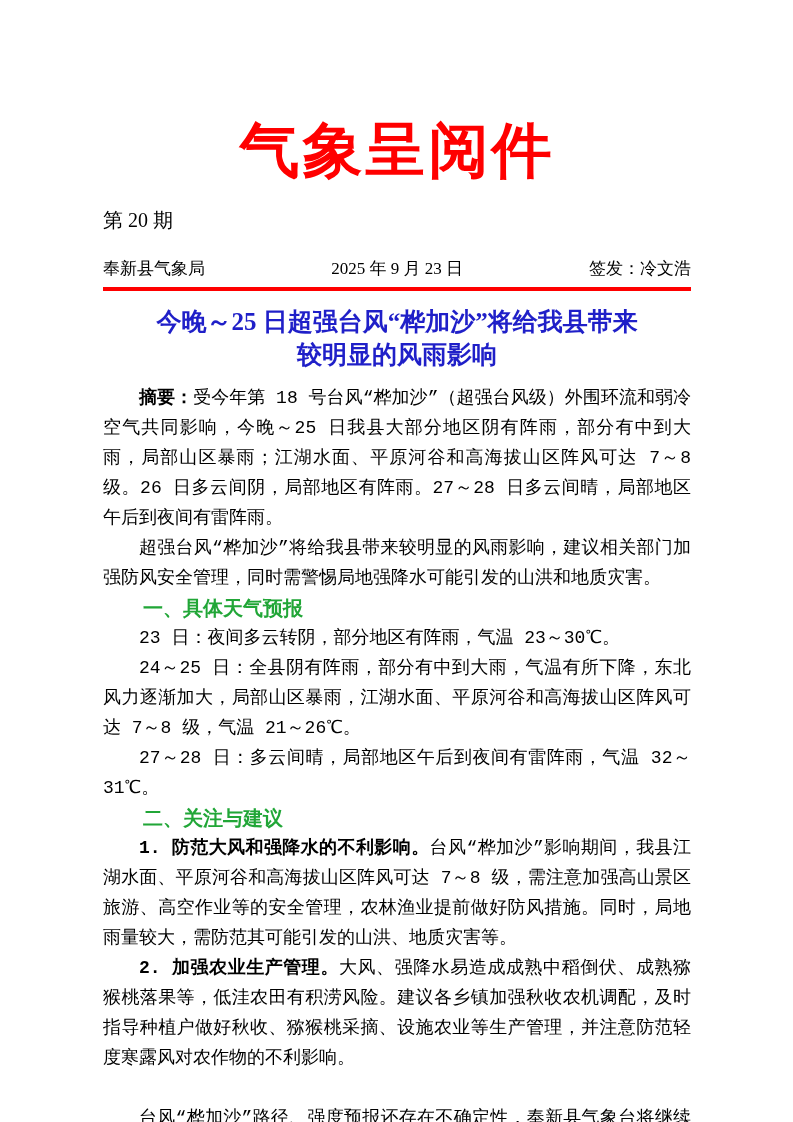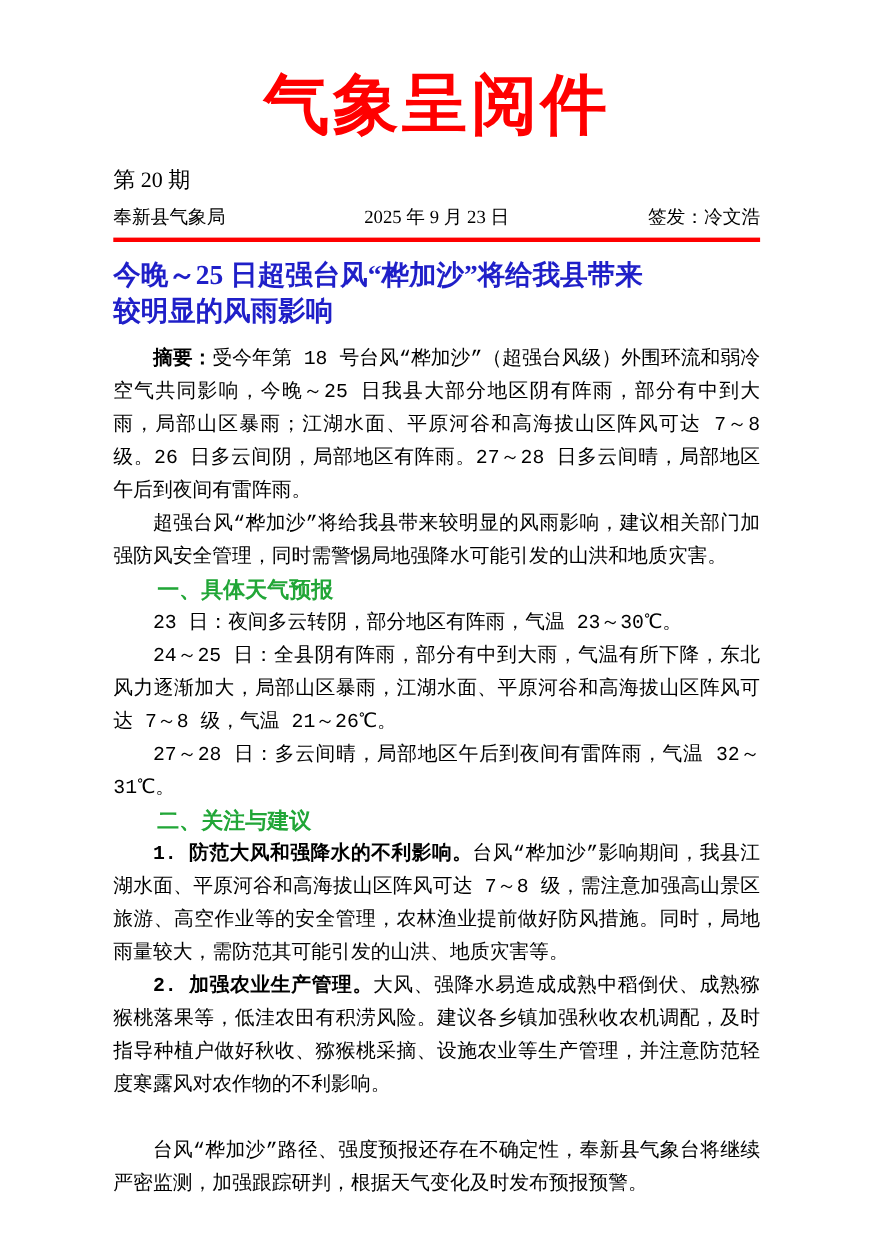--- a/index.html
+++ b/index.html
@@ -2,21 +2,21 @@
 <html><head>
 <meta charset="utf-8">
 <style>
   html, body { margin: 0; padding: 0; background: #ffffff; }
   .page {
     position: relative;
     width: 793px;
     height: 1122px;
     background: #ffffff;
     box-sizing: border-box;
-    padding: 52px 102px 0 103px;
+    padding: 108px 102px 0 103px;
     font-family: "Liberation Serif", "DejaVu Serif", serif;
     color: #000000;
     overflow: hidden;
   }
   .masthead {
     margin: 0;
     text-align: center;
     color: #ff0000;
     font-size: 60px;
     line-height: 86px;
@@ -24,35 +24,35 @@
     letter-spacing: 3px;
     font-family: "Liberation Serif", "DejaVu Serif", serif;
   }
   .issue {
     margin-top: 12px;
     font-size: 20px;
     line-height: 28px;
     color: #000000;
   }
   .meta-row {
-    margin-top: 8px;
+    margin-top: 23px;
     display: flex;
     justify-content: space-between;
     align-items: flex-start;
     font-size: 17px;
     line-height: 24px;
   }
   .red-rule {
     margin-top: 6px;
     height: 4px;
     background: #ff0000;
   }
   .doc-title {
     margin: 14px 0 0 0;
-    text-align: left;
+    text-align: center;
     color: #1f1fc8;
     font-size: 25px;
     line-height: 33px;
     font-weight: 700;
   }
   .doc-title .line { display: block; }
   .body-text { margin-top: 12px; }
   .body-text p {
     margin: 0;
     font-size: 18px;

